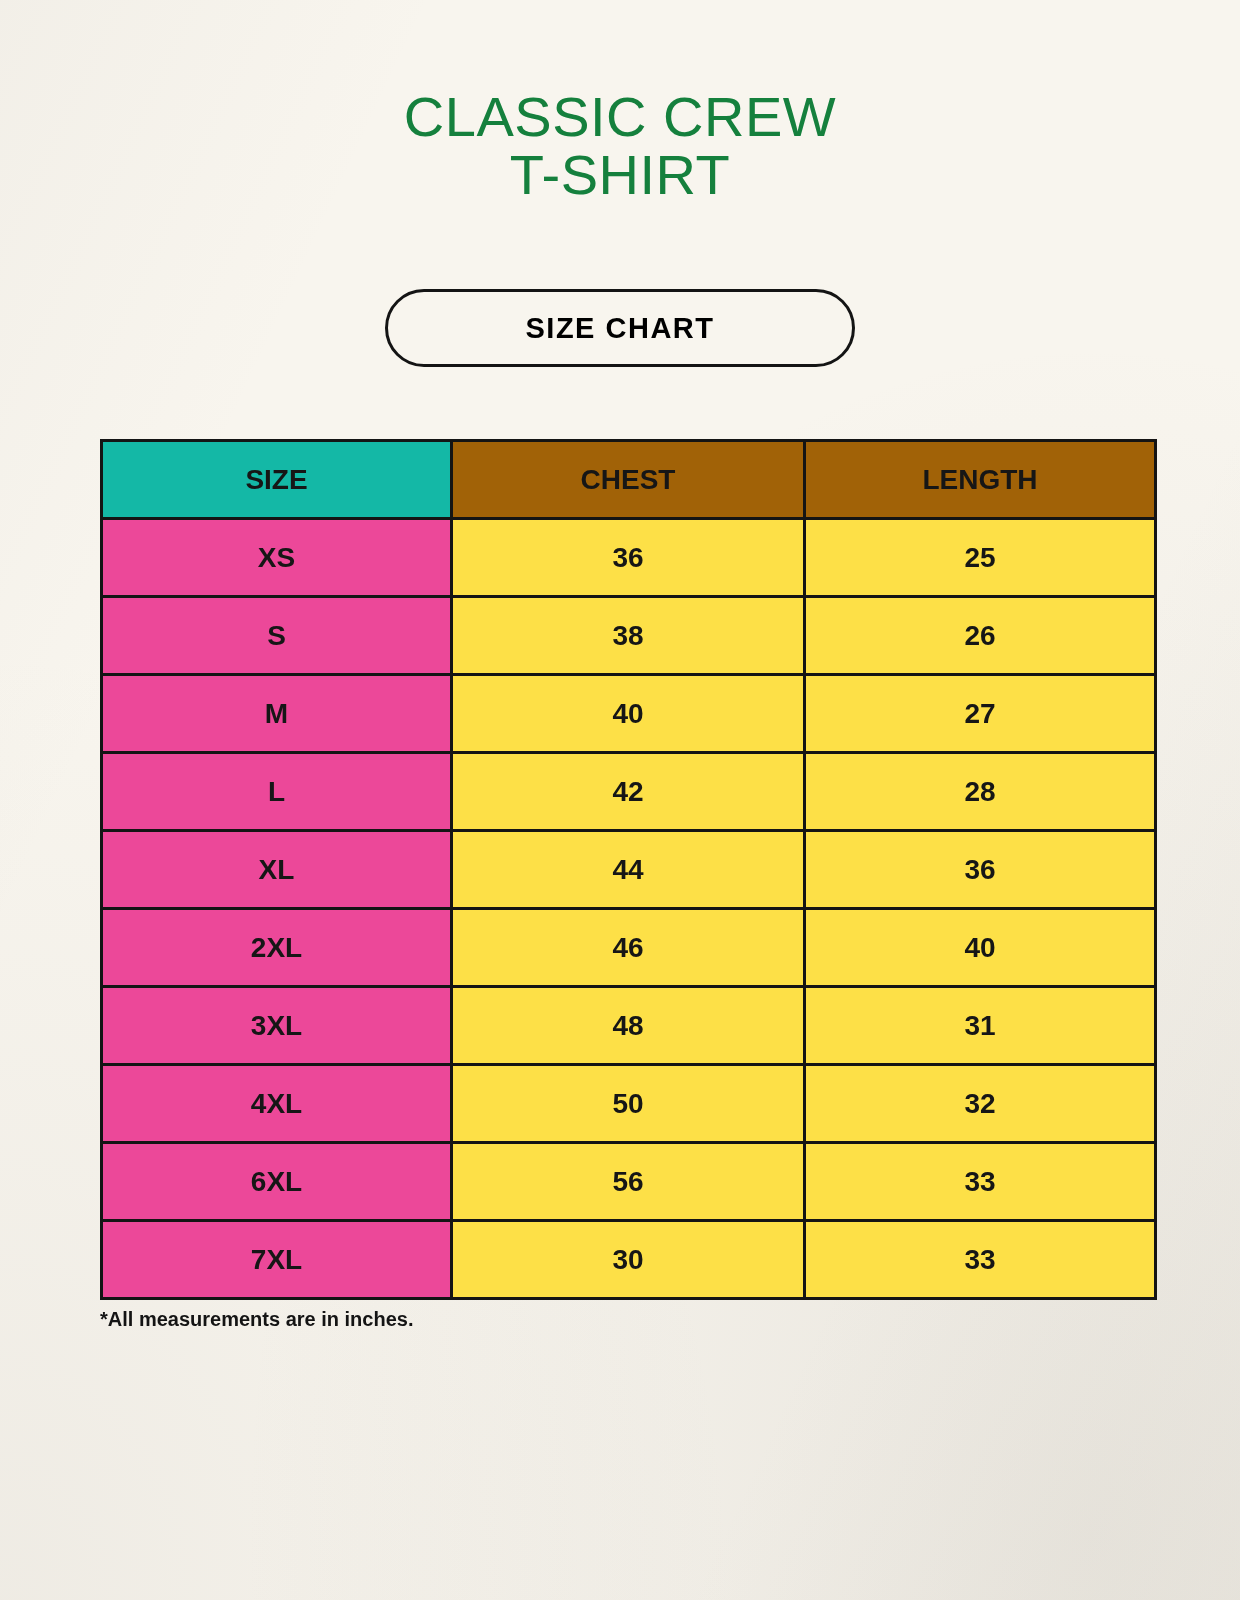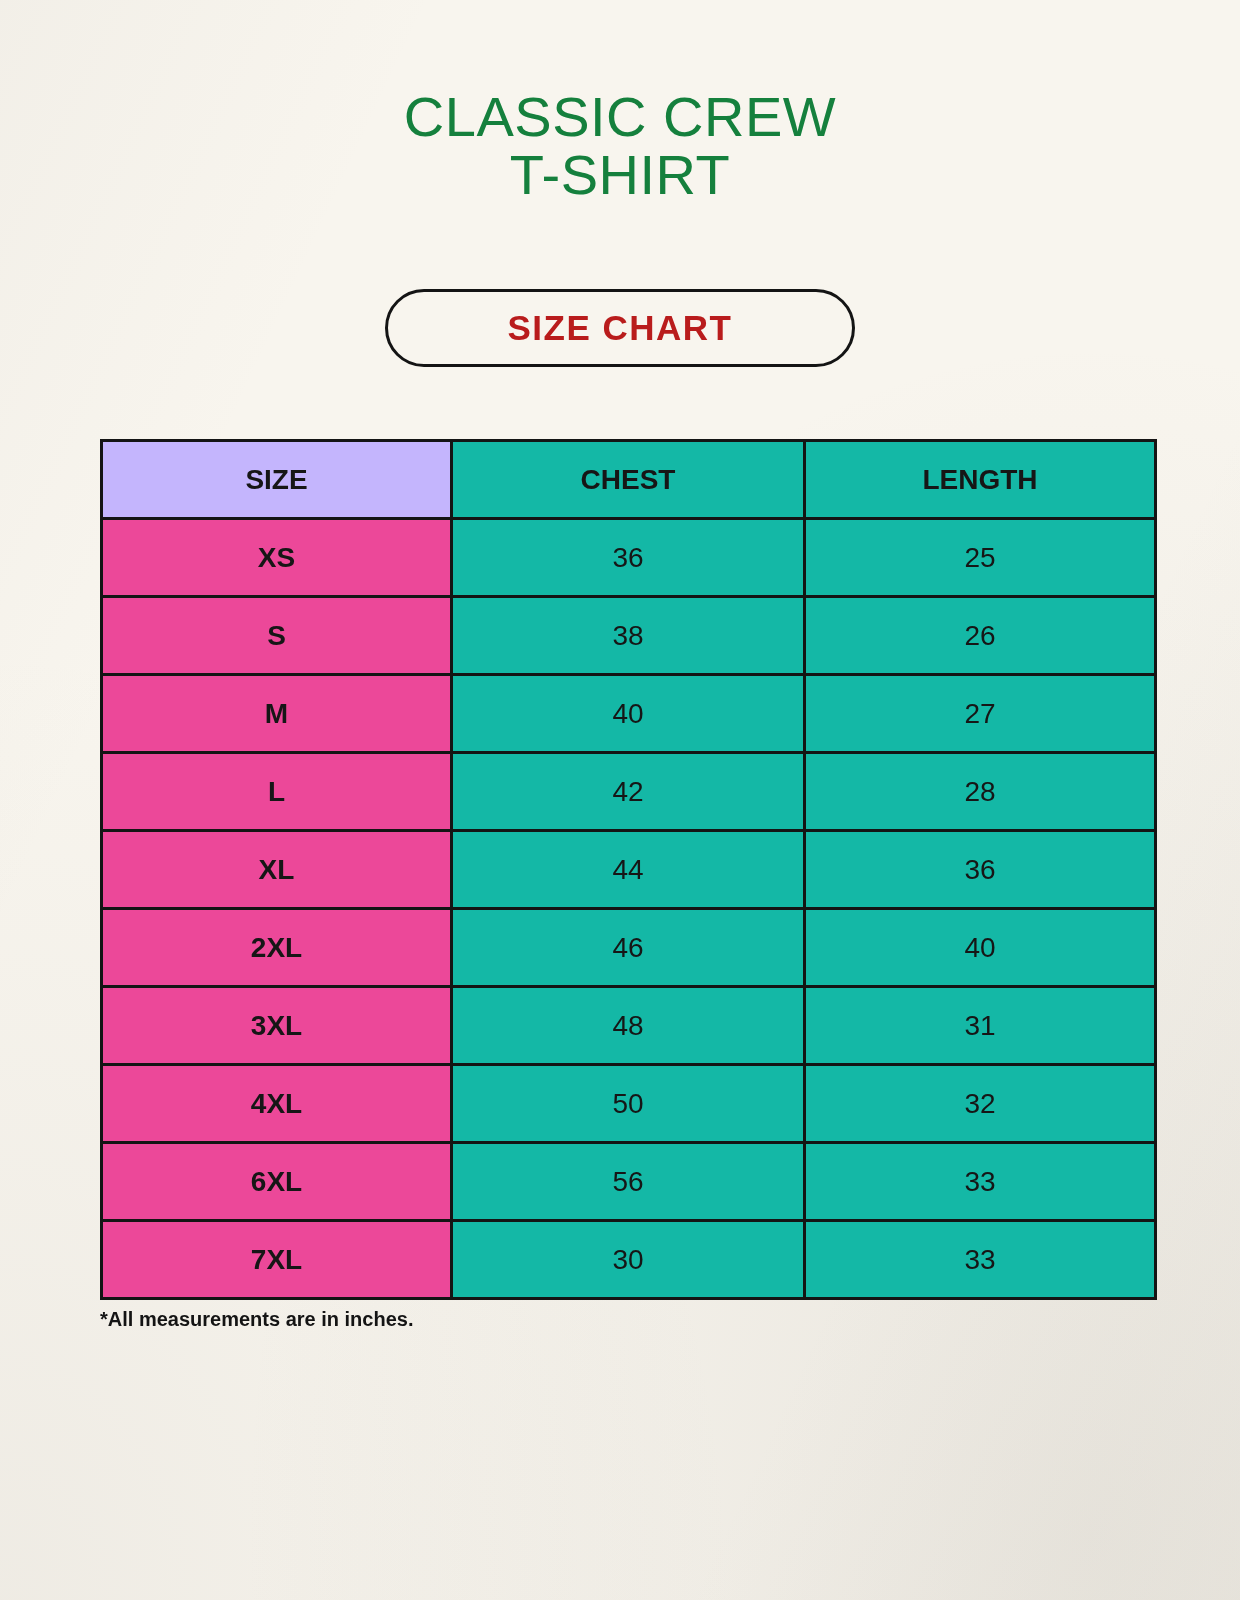--- a/index.html
+++ b/index.html
@@ -33,24 +33,24 @@
   }
   .size-chart-btn {
     display: block;
     margin: 86px auto 0 auto;
     width: 470px;
     height: 78px;
     border: 3px solid #141414;
     border-radius: 39px;
     background: transparent;
     font-family: "Liberation Sans", sans-serif;
-    font-size: 35px;
+    font-size: 29px;
     font-weight: 700;
     letter-spacing: 1.5px;
-    color: #b91c1c;
+    color: #000000;
     text-align: center;
     line-height: 72px;
     cursor: pointer;
   }
   .size-table {
     margin: 72px 0 0 100px;
     width: 1054px;
     border-collapse: collapse;
     table-layout: fixed;
   }
@@ -58,24 +58,24 @@
     border: 3px solid #141414;
     text-align: center;
     height: 78px;
     font-size: 28px;
     vertical-align: middle;
   }
   .size-table th { font-weight: 700; }
   .size-table col.c1 { width: 350px; }
   .size-table col.c2 { width: 353px; }
   .size-table col.c3 { width: 351px; }
-  .th-size  { background: #c4b5fd; }
-  .th-measure { background: #14b8a6; }
+  .th-size  { background: #14b8a6; }
+  .th-measure { background: #a16207; }
   td.size-col { background: #ec4899; font-weight: 700; }
-  td.num-col  { background: #14b8a6; font-weight: 400; }
+  td.num-col  { background: #fde047; font-weight: 700; }
   .footnote {
     width: 1054px;
     margin-left: 100px;
     margin-top: 8px;
     text-align: left;
     font-size: 20px;
     font-weight: 700;
     color: #141414;
   }
 </style>

